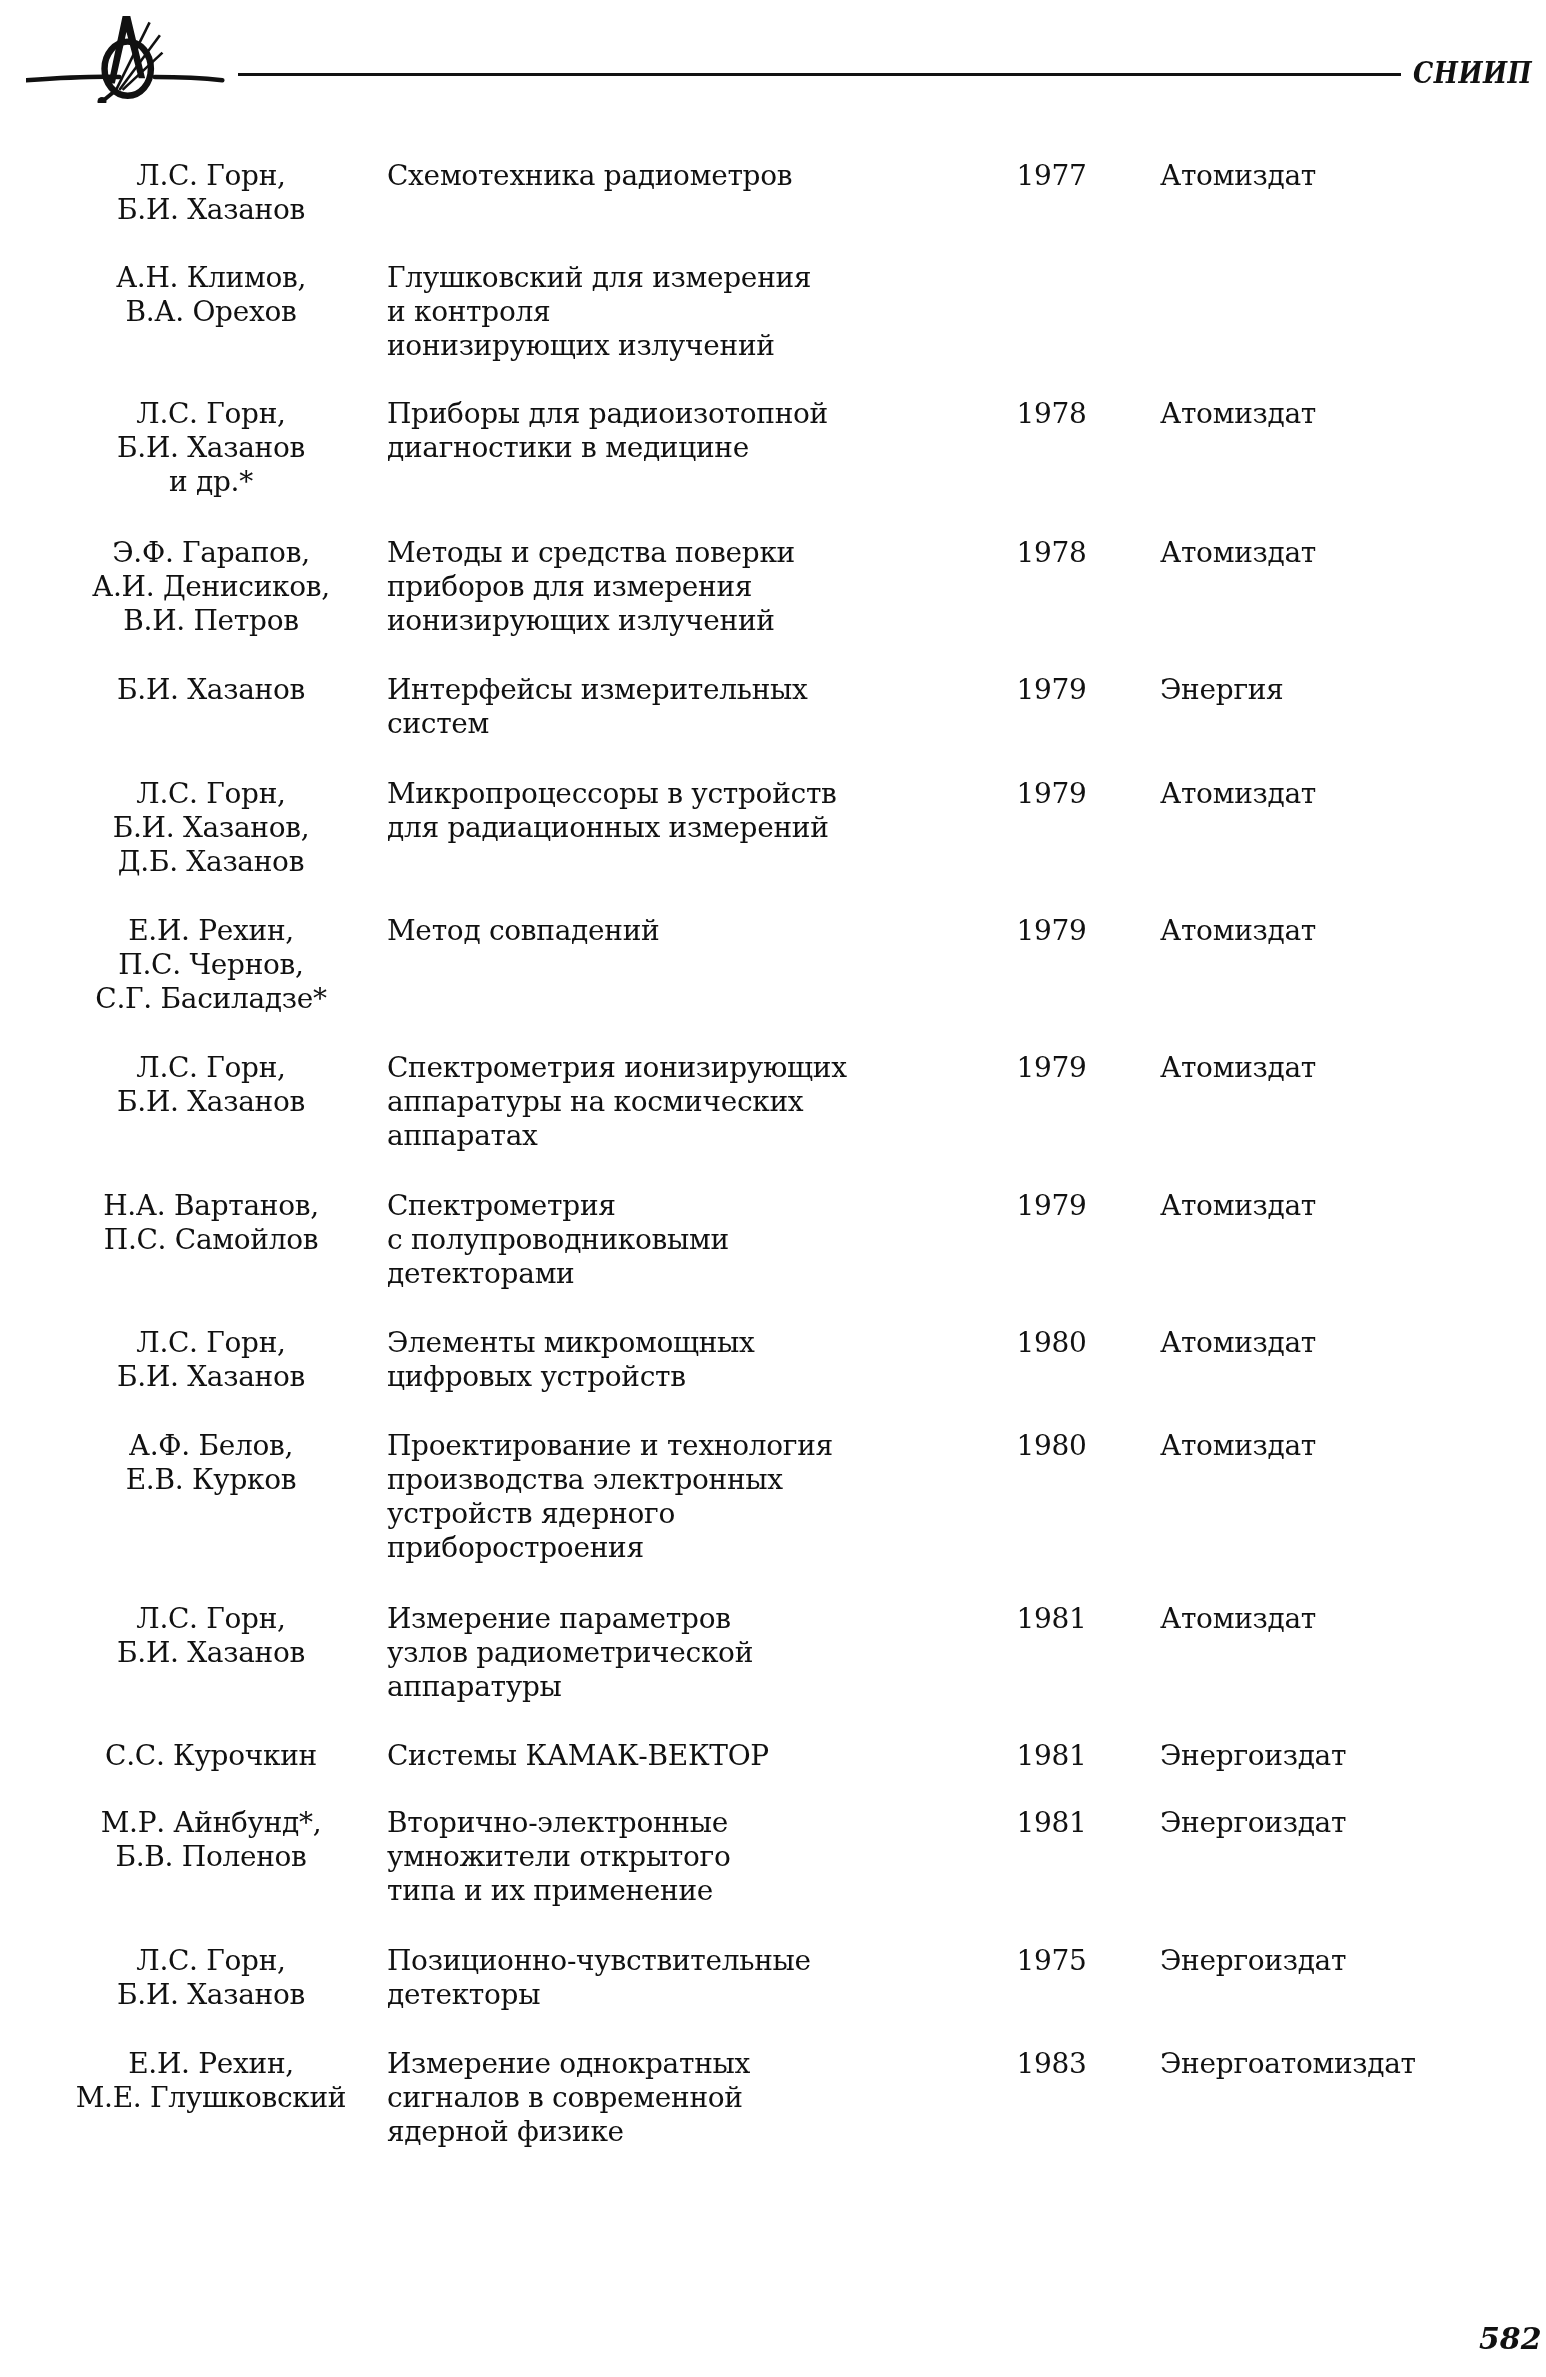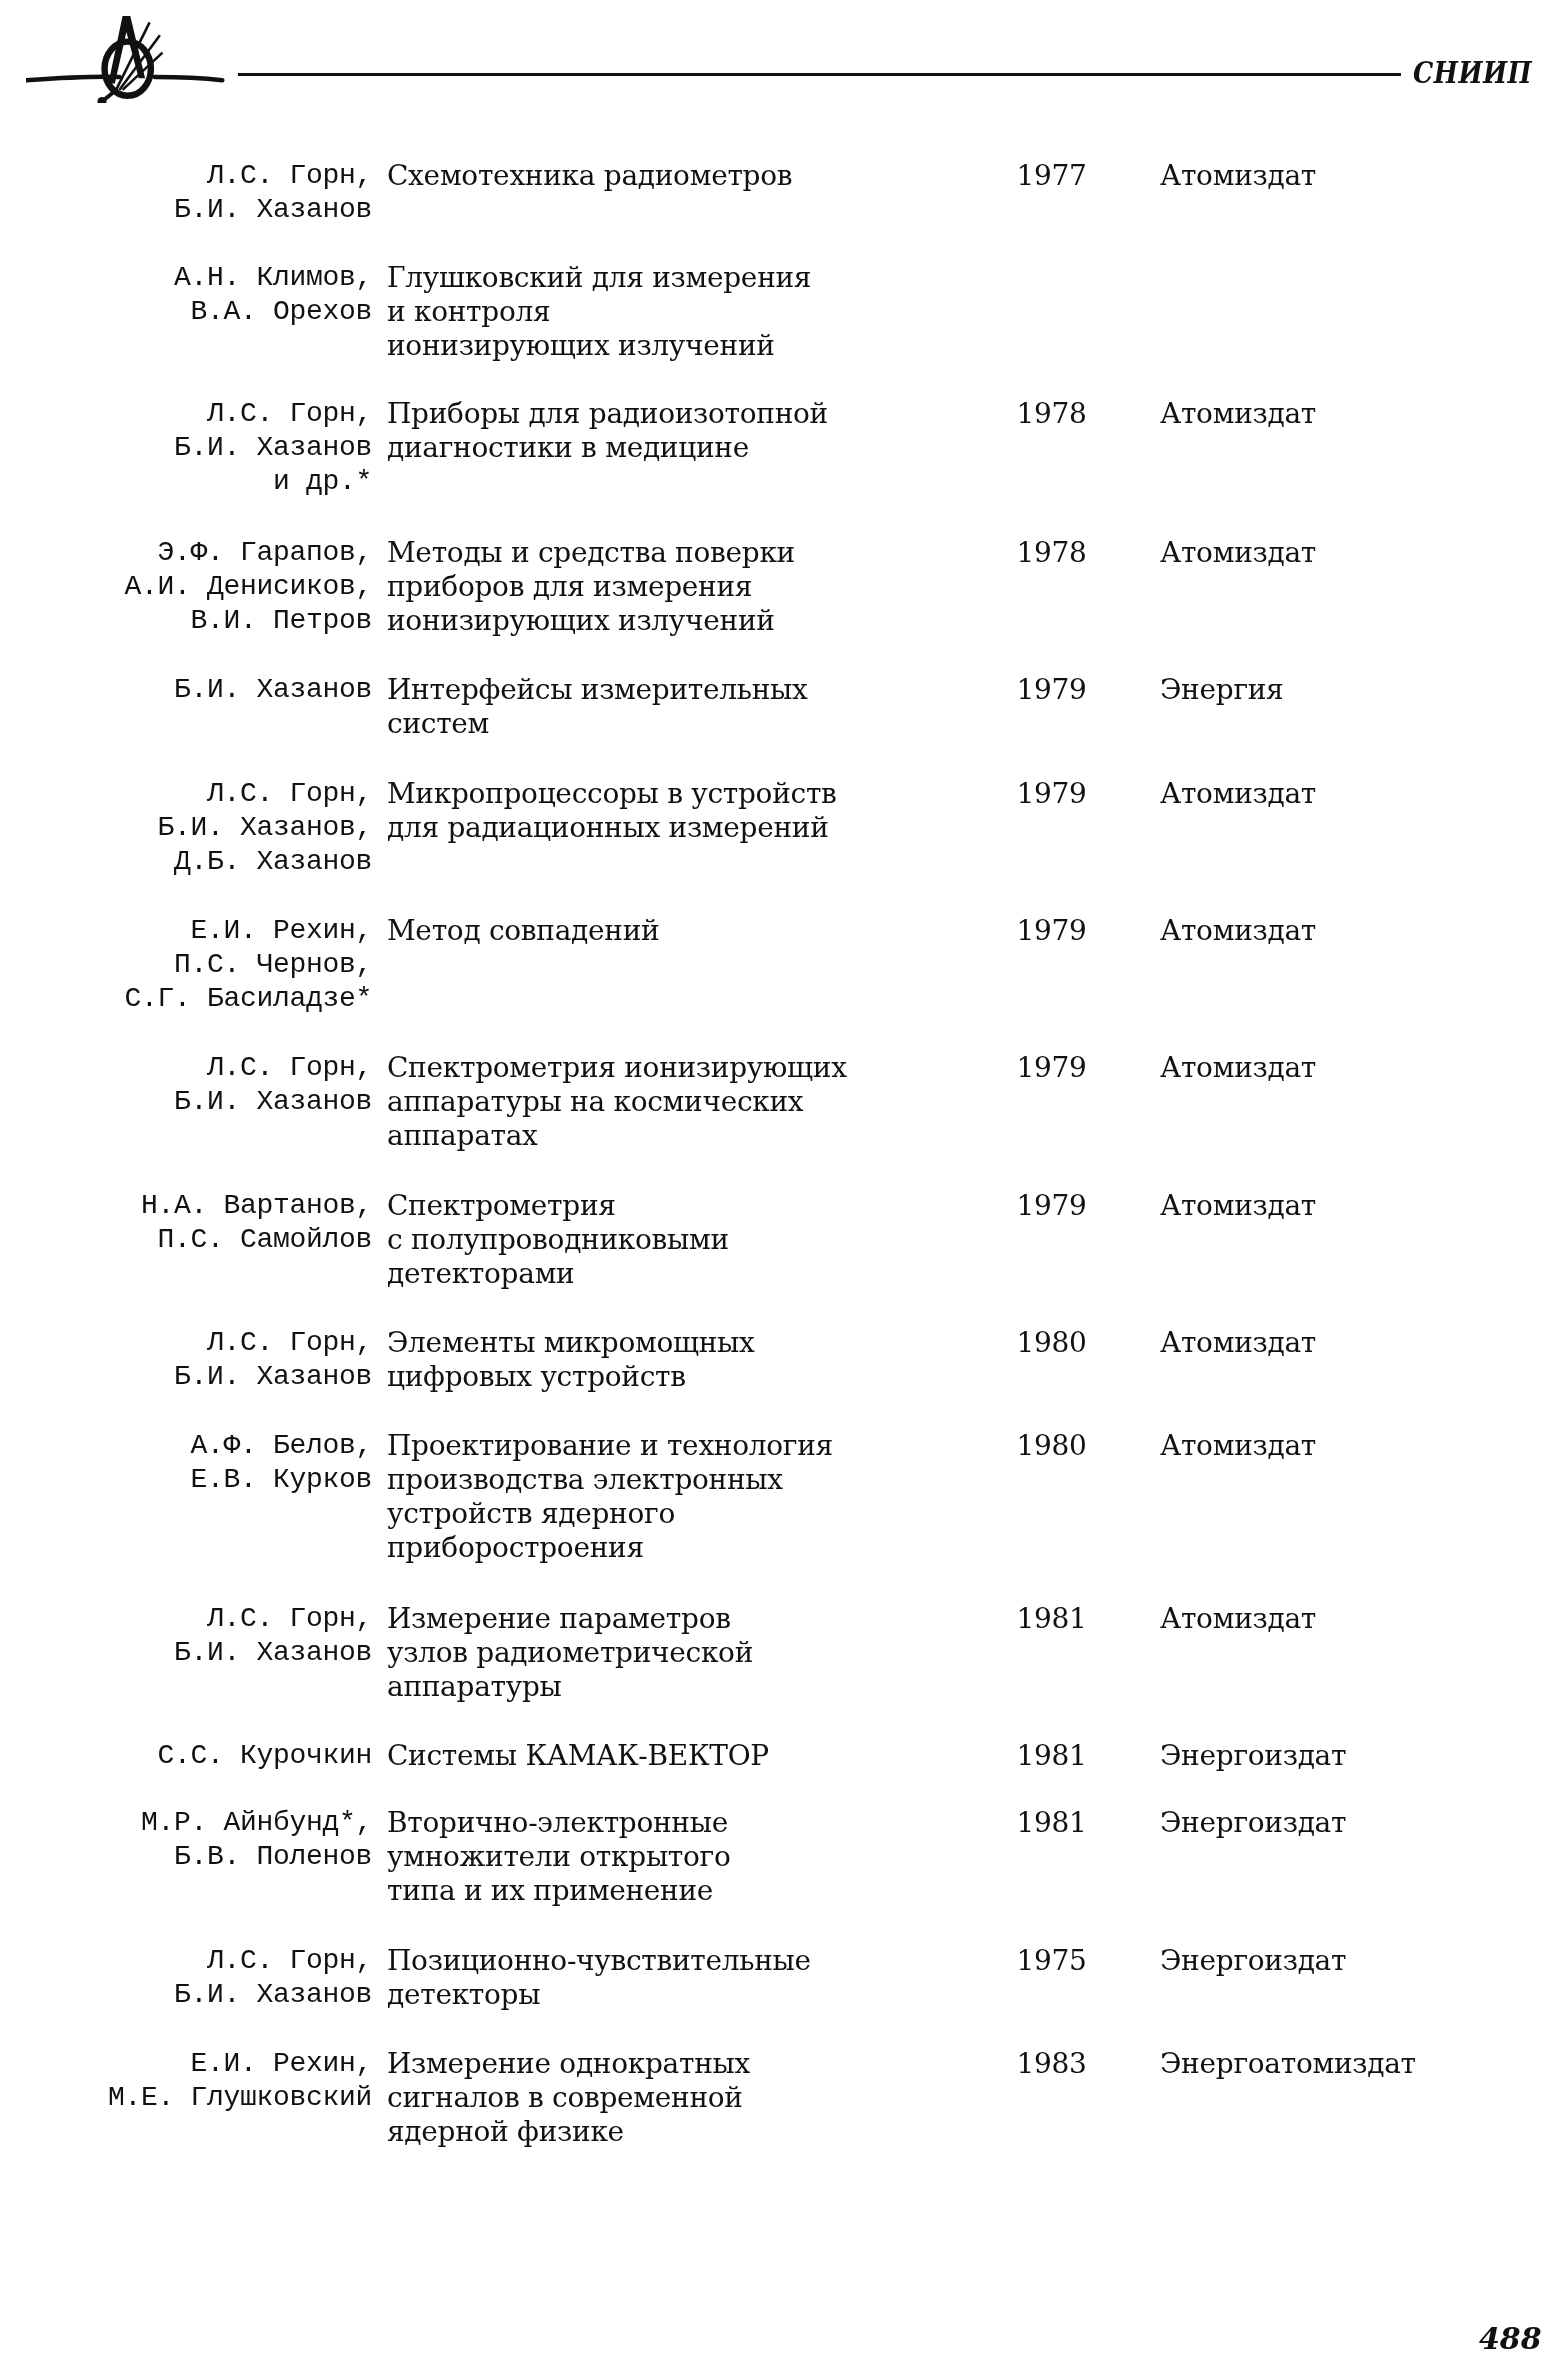--- a/index.html
+++ b/index.html
@@ -5,21 +5,21 @@
   html, body { margin: 0; padding: 0; background: #ffffff; }
   body { width: 1547px; height: 2377px; position: relative; overflow: hidden;
          font-family: "DejaVu Serif", "Liberation Serif", serif; color: #111111; }
   .page { position: absolute; left: 0; top: 0; width: 1307px; height: 2377px; }
   .logo { position: absolute; left: 26px; top: 6.4px; width: 206px; height: 97px; }
   .header-rule { position: absolute; left: 238px; top: 73px; width: 1163px; height: 2.6px; background: #111; }
   .header-title { position: absolute; left: 1413px; top: 55px; font-size: 30px; font-weight: bold;
                   font-style: italic; font-family: "DejaVu Serif", serif; letter-spacing: 0.6px; transform: scaleX(0.85); transform-origin: left; }
   .row { position: absolute; left: 0; width: 1547px; }
   .cell { position: absolute; top: 0; font-size: 28px; line-height: 34px; white-space: pre-line; letter-spacing: -0.3px; }
-  .c-authors { left: 50px; width: 322px; text-align: right; font-family: Liberation Mono, monospace; }
+  .c-authors { left: 50px; width: 322px; text-align: center; }
   .c-title { left: 387px; width: 516px; text-align: left; }
   .c-year { left: 987px; width: 129px; text-align: center; }
   .c-pub { left: 1160px; width: 374px; text-align: left; }
   .page-number { position: absolute; left: 1479px; top: 2321px; font-size: 30px; font-weight: bold; font-style: italic; }
 </style>
 </head>
 <body>
 
 <div class="page">
 
@@ -170,15 +170,15 @@
         <div class="cell c-authors">Е.И. Рехин,
 М.Е. Глушковский</div>
         <div class="cell c-title">Измерение однократных
 сигналов в современной
 ядерной физике</div>
         <div class="cell c-year">1983</div>
         <div class="cell c-pub">Энергоатомиздат</div>
       </div>
     </div>
 
-  <div class="page-number">488</div>
+  <div class="page-number">582</div>
 </div>
 
 
 </body></html>

